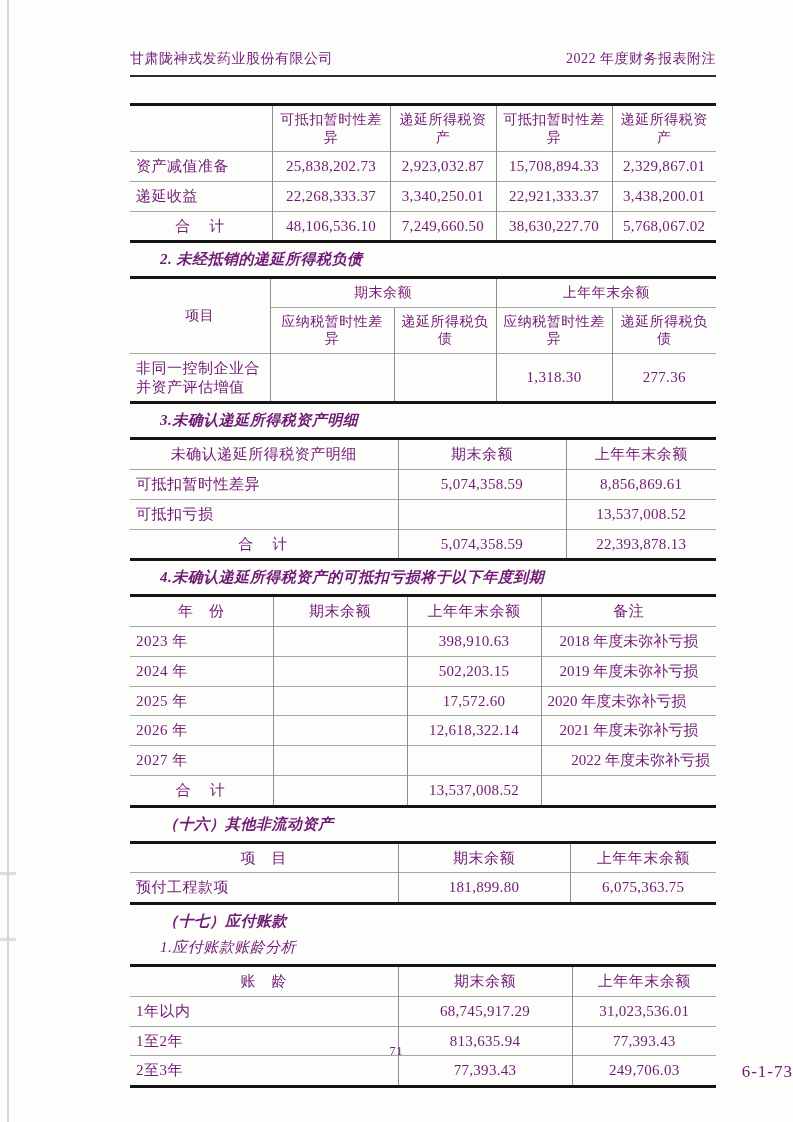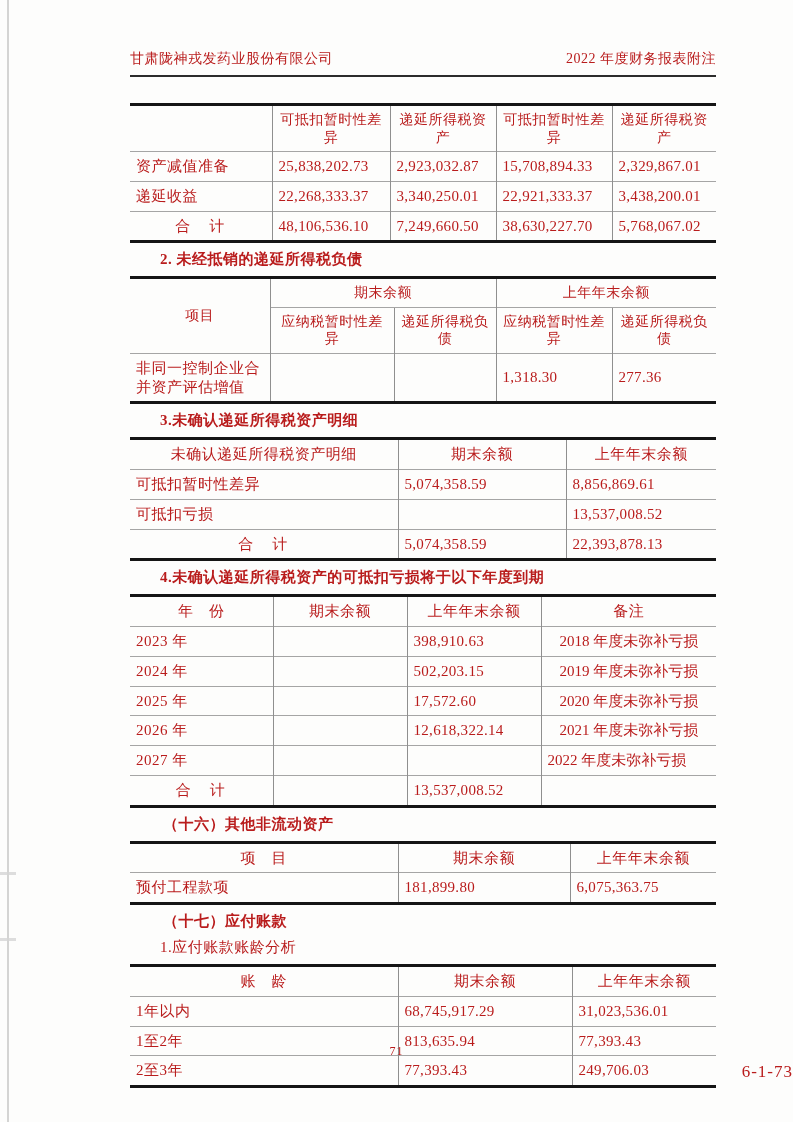--- a/index.html
+++ b/index.html
@@ -2,57 +2,57 @@
 <html><head>
 <meta charset="utf-8">
 <style>
   html,body{margin:0;padding:0;background:#e9e9e9;}
   .page{
     position:relative;
     width:793px;height:1122px;
     background:#fdfdfc;
     overflow:hidden;
     font-family:"Liberation Serif","DejaVu Serif",serif;
-    color:#b91c1c;
+    color:#701a75;
     box-sizing:border-box;
   }
   .scan-edge{
     position:absolute;left:7px;top:0;bottom:0;width:2px;
     background:#c6c6c6;opacity:.75;
   }
   .scan-smudge{
     position:absolute;left:0;width:16px;height:3px;background:#d4d4d4;opacity:.8;
   }
   .content{
     position:absolute;left:130px;top:50px;width:586px;
   }
   .doc-header{
     display:flex;justify-content:space-between;align-items:flex-end;
     font-size:14px;letter-spacing:.5px;
     padding-bottom:7px;border-bottom:2px solid #2c2c2c;
   }
   .sec{
     font-weight:bold;font-size:15px;letter-spacing:.5px;
-    padding-left:30px;margin:7px 0 7px 0;
+    padding-left:30px;margin:7px 0 7px 0;font-style:italic;
   }
   .sec.big{padding-left:33px;}
   table.tbl{
     width:100%;border-collapse:collapse;table-layout:fixed;
     border-top:3px solid #151515;border-bottom:3px solid #151515;
   }
   .tbl th,.tbl td{
     font-weight:normal;font-size:15px;line-height:1.25;
     padding:5px 6px;vertical-align:middle;
     overflow:hidden;
   }
   .tbl th{text-align:center;letter-spacing:.5px;}
   .t1 th,.t2 th{font-size:14px;}
   .bl{border-left:1px solid #8f8f8f;}
   tr.bt > th, tr.bt > td{border-top:1px solid #a5a5a5;}
-  .num{text-align:left;padding-right:11px;letter-spacing:.3px;white-space:nowrap;}
+  .num{text-align:center;padding-right:11px;letter-spacing:.3px;white-space:nowrap;}
   .ctr{text-align:center;letter-spacing:2px;}
   .lbl{text-align:left;padding-left:5px;letter-spacing:.5px;margin-top:28px;}
   .mt1{margin-top:26px;}
   .footer{
     position:absolute;left:0;width:793px;text-align:center;
   }
   .footer-page{top:1044px;font-size:12px;letter-spacing:1px;}
   .footer-code{top:1062px;font-size:17px;letter-spacing:1px;}
 </style>
 </head>
@@ -199,33 +199,33 @@
       <tr class="bt">
         <td class="lbl">2024 年</td>
         <td class="bl"></td>
         <td class="bl num">502,203.15</td>
         <td class="bl" style="text-align:center">2019 年度未弥补亏损</td>
       </tr>
       <tr class="bt">
         <td class="lbl">2025 年</td>
         <td class="bl"></td>
         <td class="bl num">17,572.60</td>
-        <td class="bl" style="text-align:center">2020 年度未弥补亏损</td>
+        <td class="bl" style="">2020 年度未弥补亏损</td>
       </tr>
       <tr class="bt">
         <td class="lbl">2026 年</td>
         <td class="bl"></td>
         <td class="bl num">12,618,322.14</td>
         <td class="bl" style="text-align:center">2021 年度未弥补亏损</td>
       </tr>
       <tr class="bt">
         <td class="lbl">2027 年</td>
         <td class="bl"></td>
         <td class="bl"></td>
-        <td class="bl" style="text-align:left">2022 年度未弥补亏损</td>
+        <td class="bl" style="text-align:right">2022 年度未弥补亏损</td>
       </tr>
       <tr class="bt">
         <td class="ctr">合　计</td>
         <td class="bl"></td>
         <td class="bl num">13,537,008.52</td>
         <td class="bl"></td>
       </tr>
     </tbody>
       </table>
 

